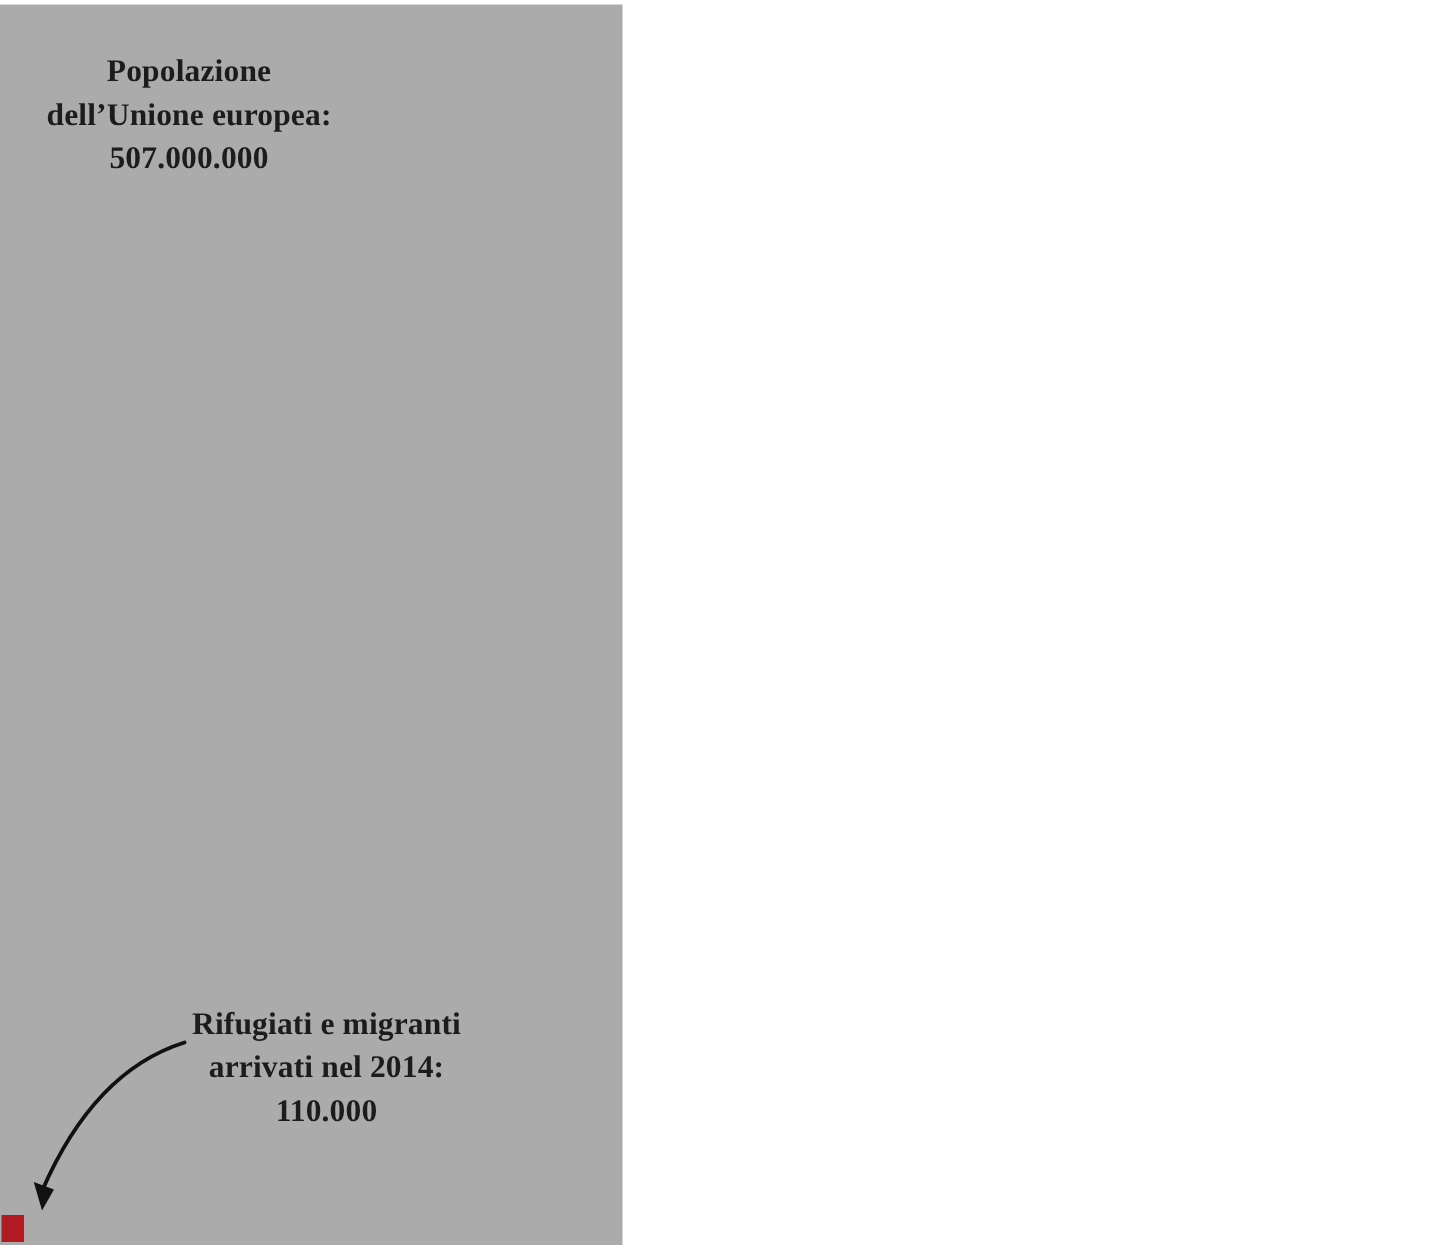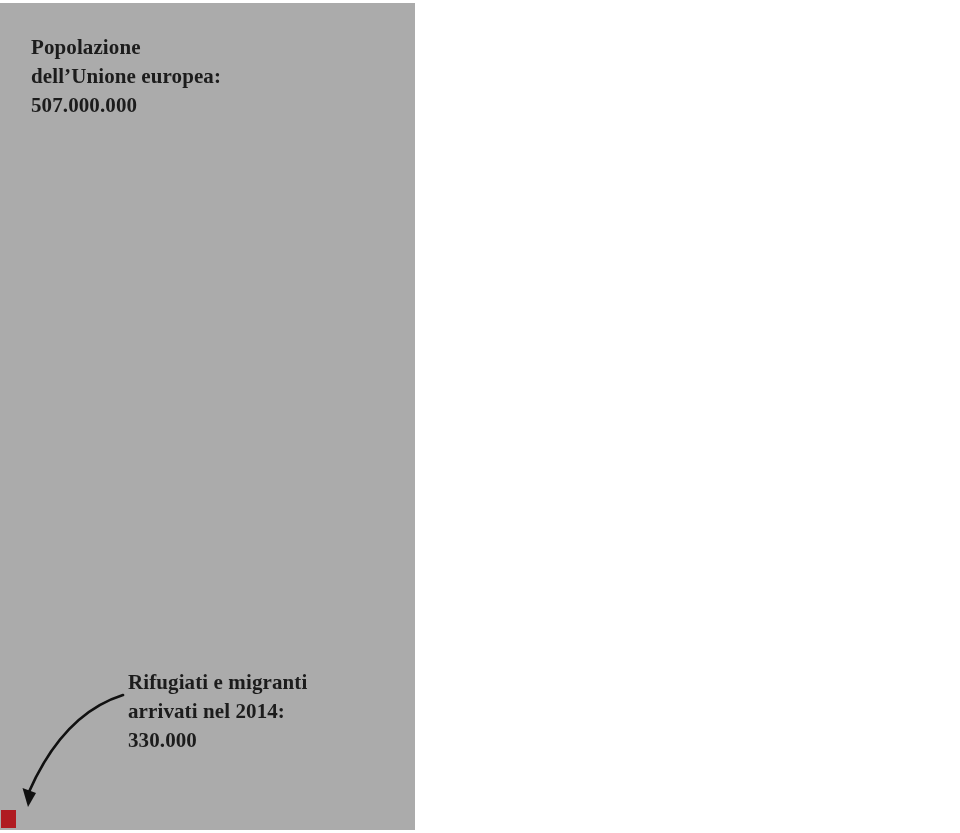--- a/index.html
+++ b/index.html
@@ -15,20 +15,21 @@
     overflow: hidden;
   }
 
   #infographic {
     position: absolute;
     left: 0;
     top: 0;
     width: 960px;
     height: 833px;
     background: #ffffff;
+    text-align: center;
   }
 
   
   .big-bar {
     position: absolute;
     left: 0px;
     top: 3px;
     width: 415px;
     height: 827px;
     background: #ababab;
@@ -81,20 +82,20 @@
   <div class="big-bar"></div>
 
   <div class="small-bar"></div>
 
   <div class="label label-population">Popolazione
 dell’Unione europea:
 507.000.000</div>
 
   <div class="label label-refugees">Rifugiati e migranti
 arrivati nel 2014:
-330.000</div>
+110.000</div>
 
   <svg class="arrow-svg" viewBox="0 0 120 125">
     <path d="M113 5 C 78 16, 44 44, 18 104" stroke="#111111" stroke-width="2.6" fill="none" stroke-linecap="round"></path>
     <path d="M18 117 L 12.5 98 L 26 103 Z" fill="#111111"></path>
   </svg>
 
 </div>
 
 </body></html>

